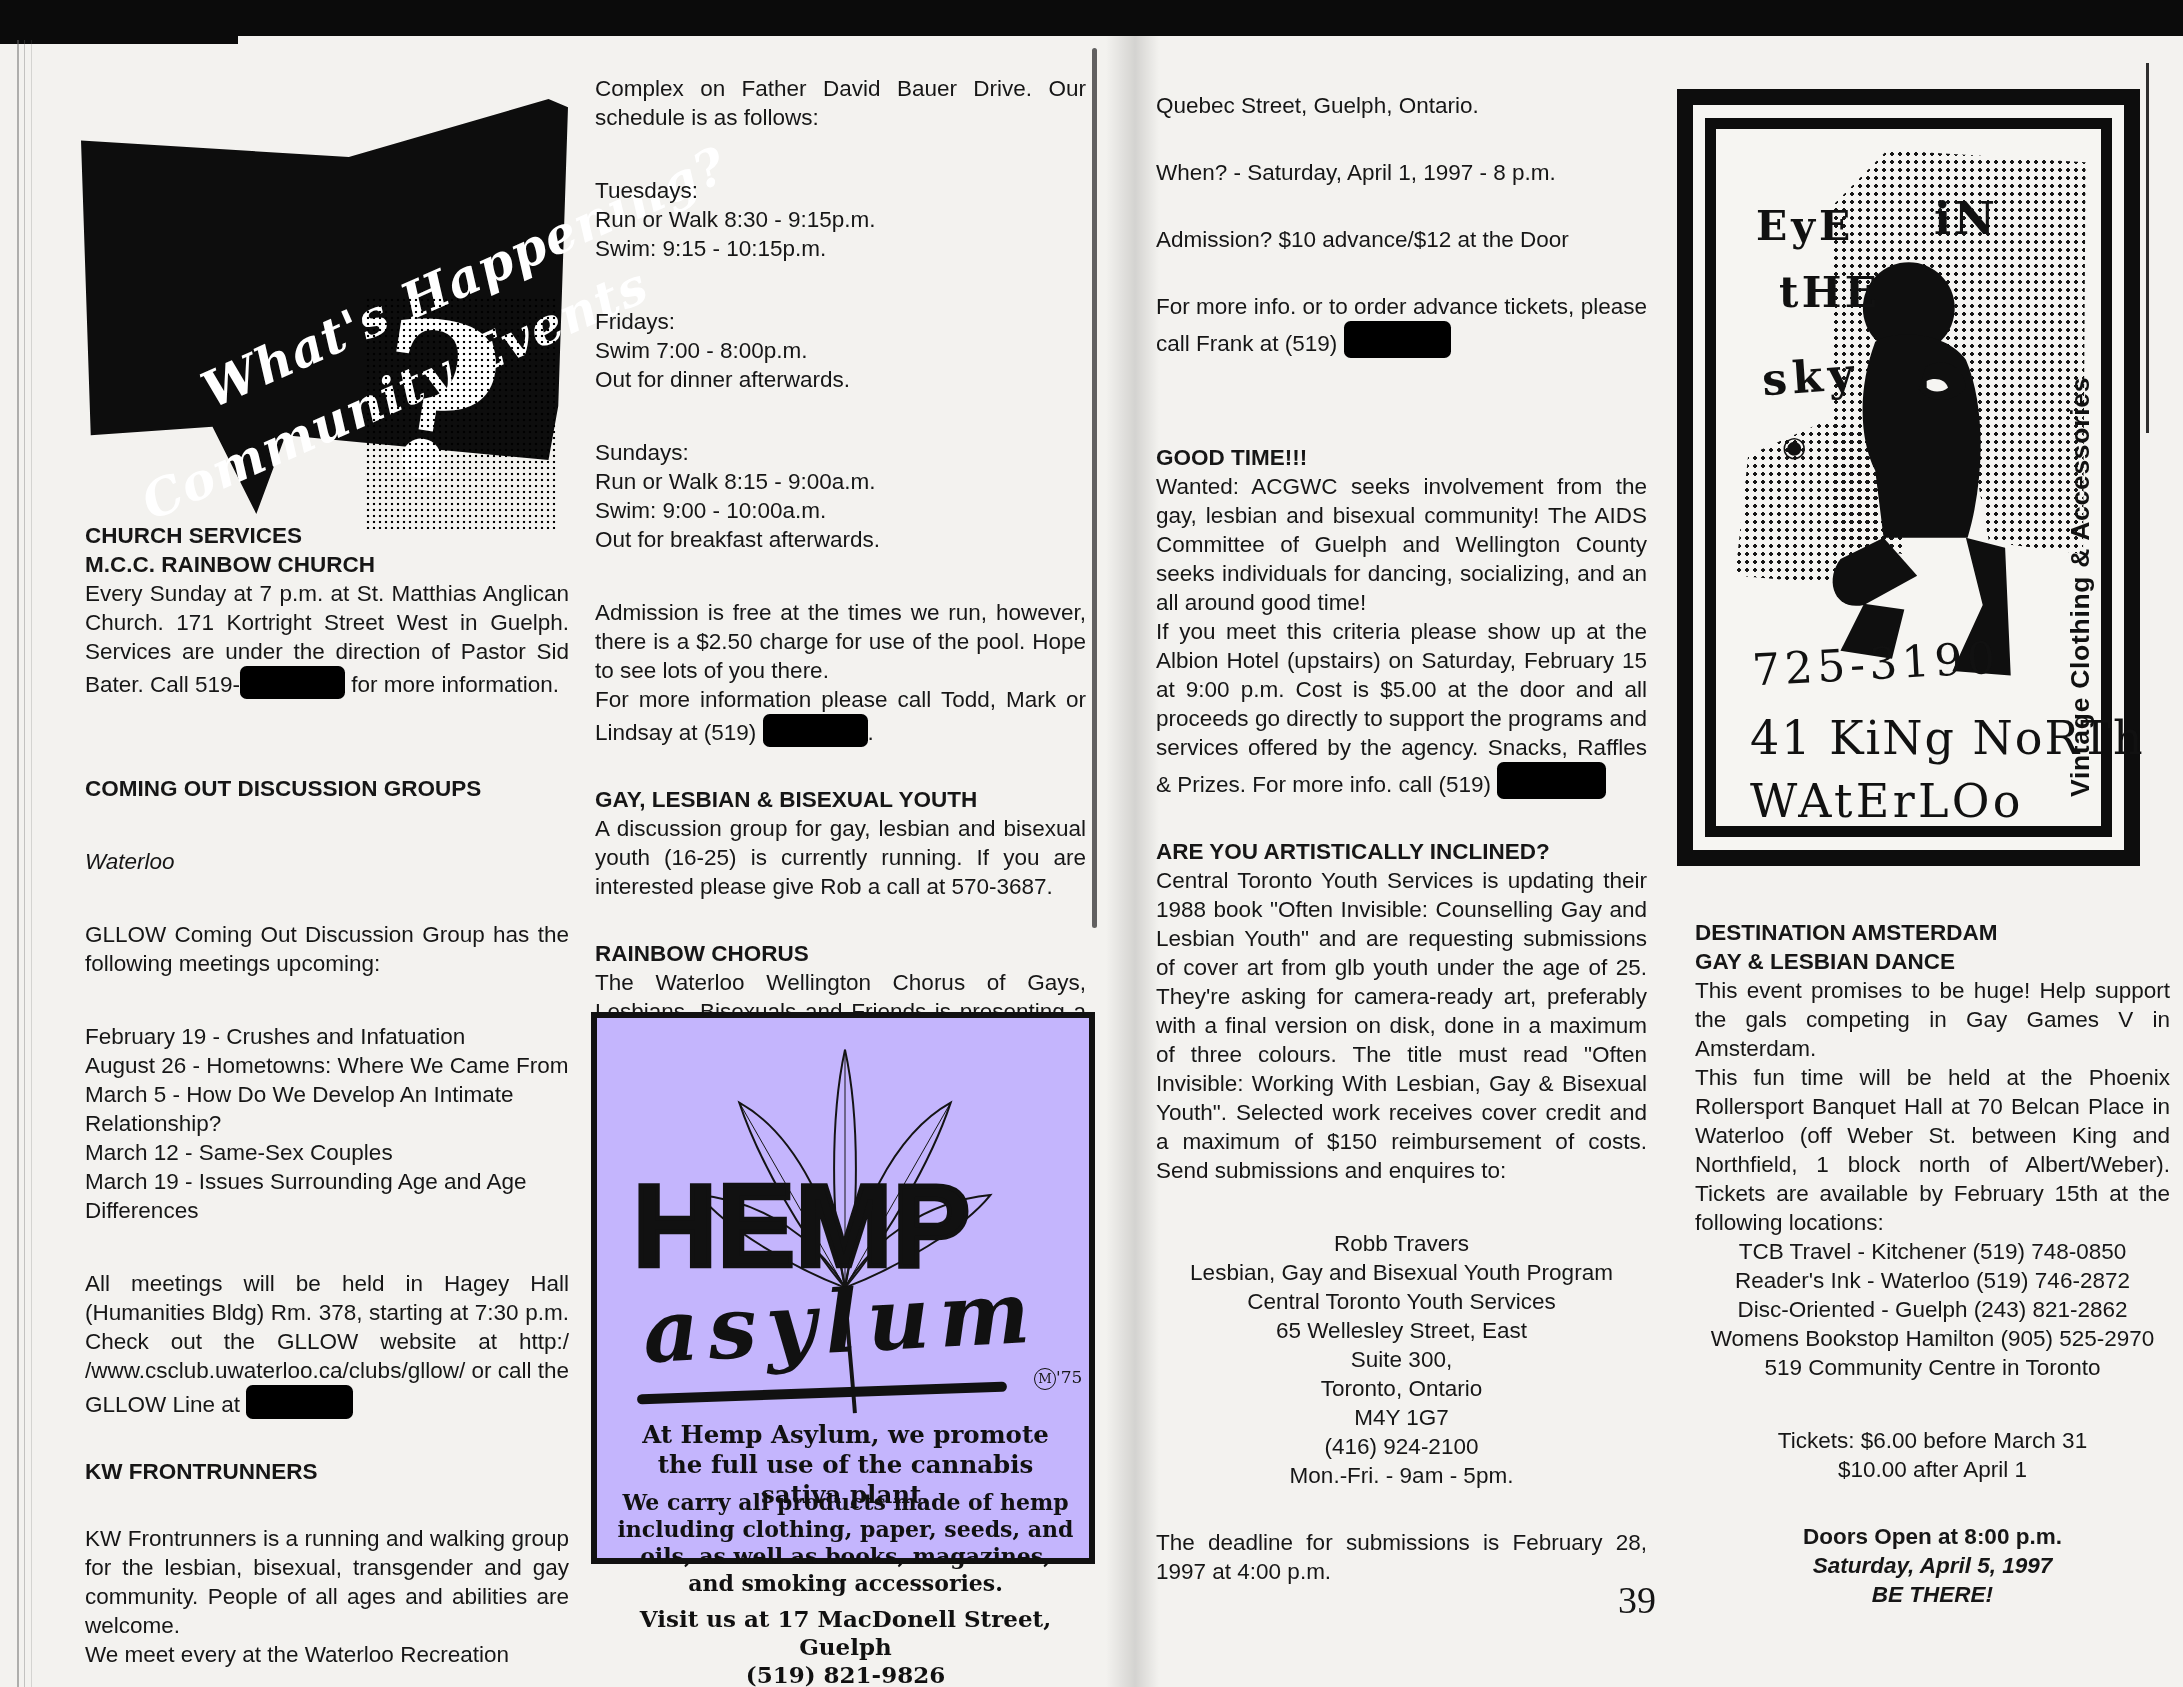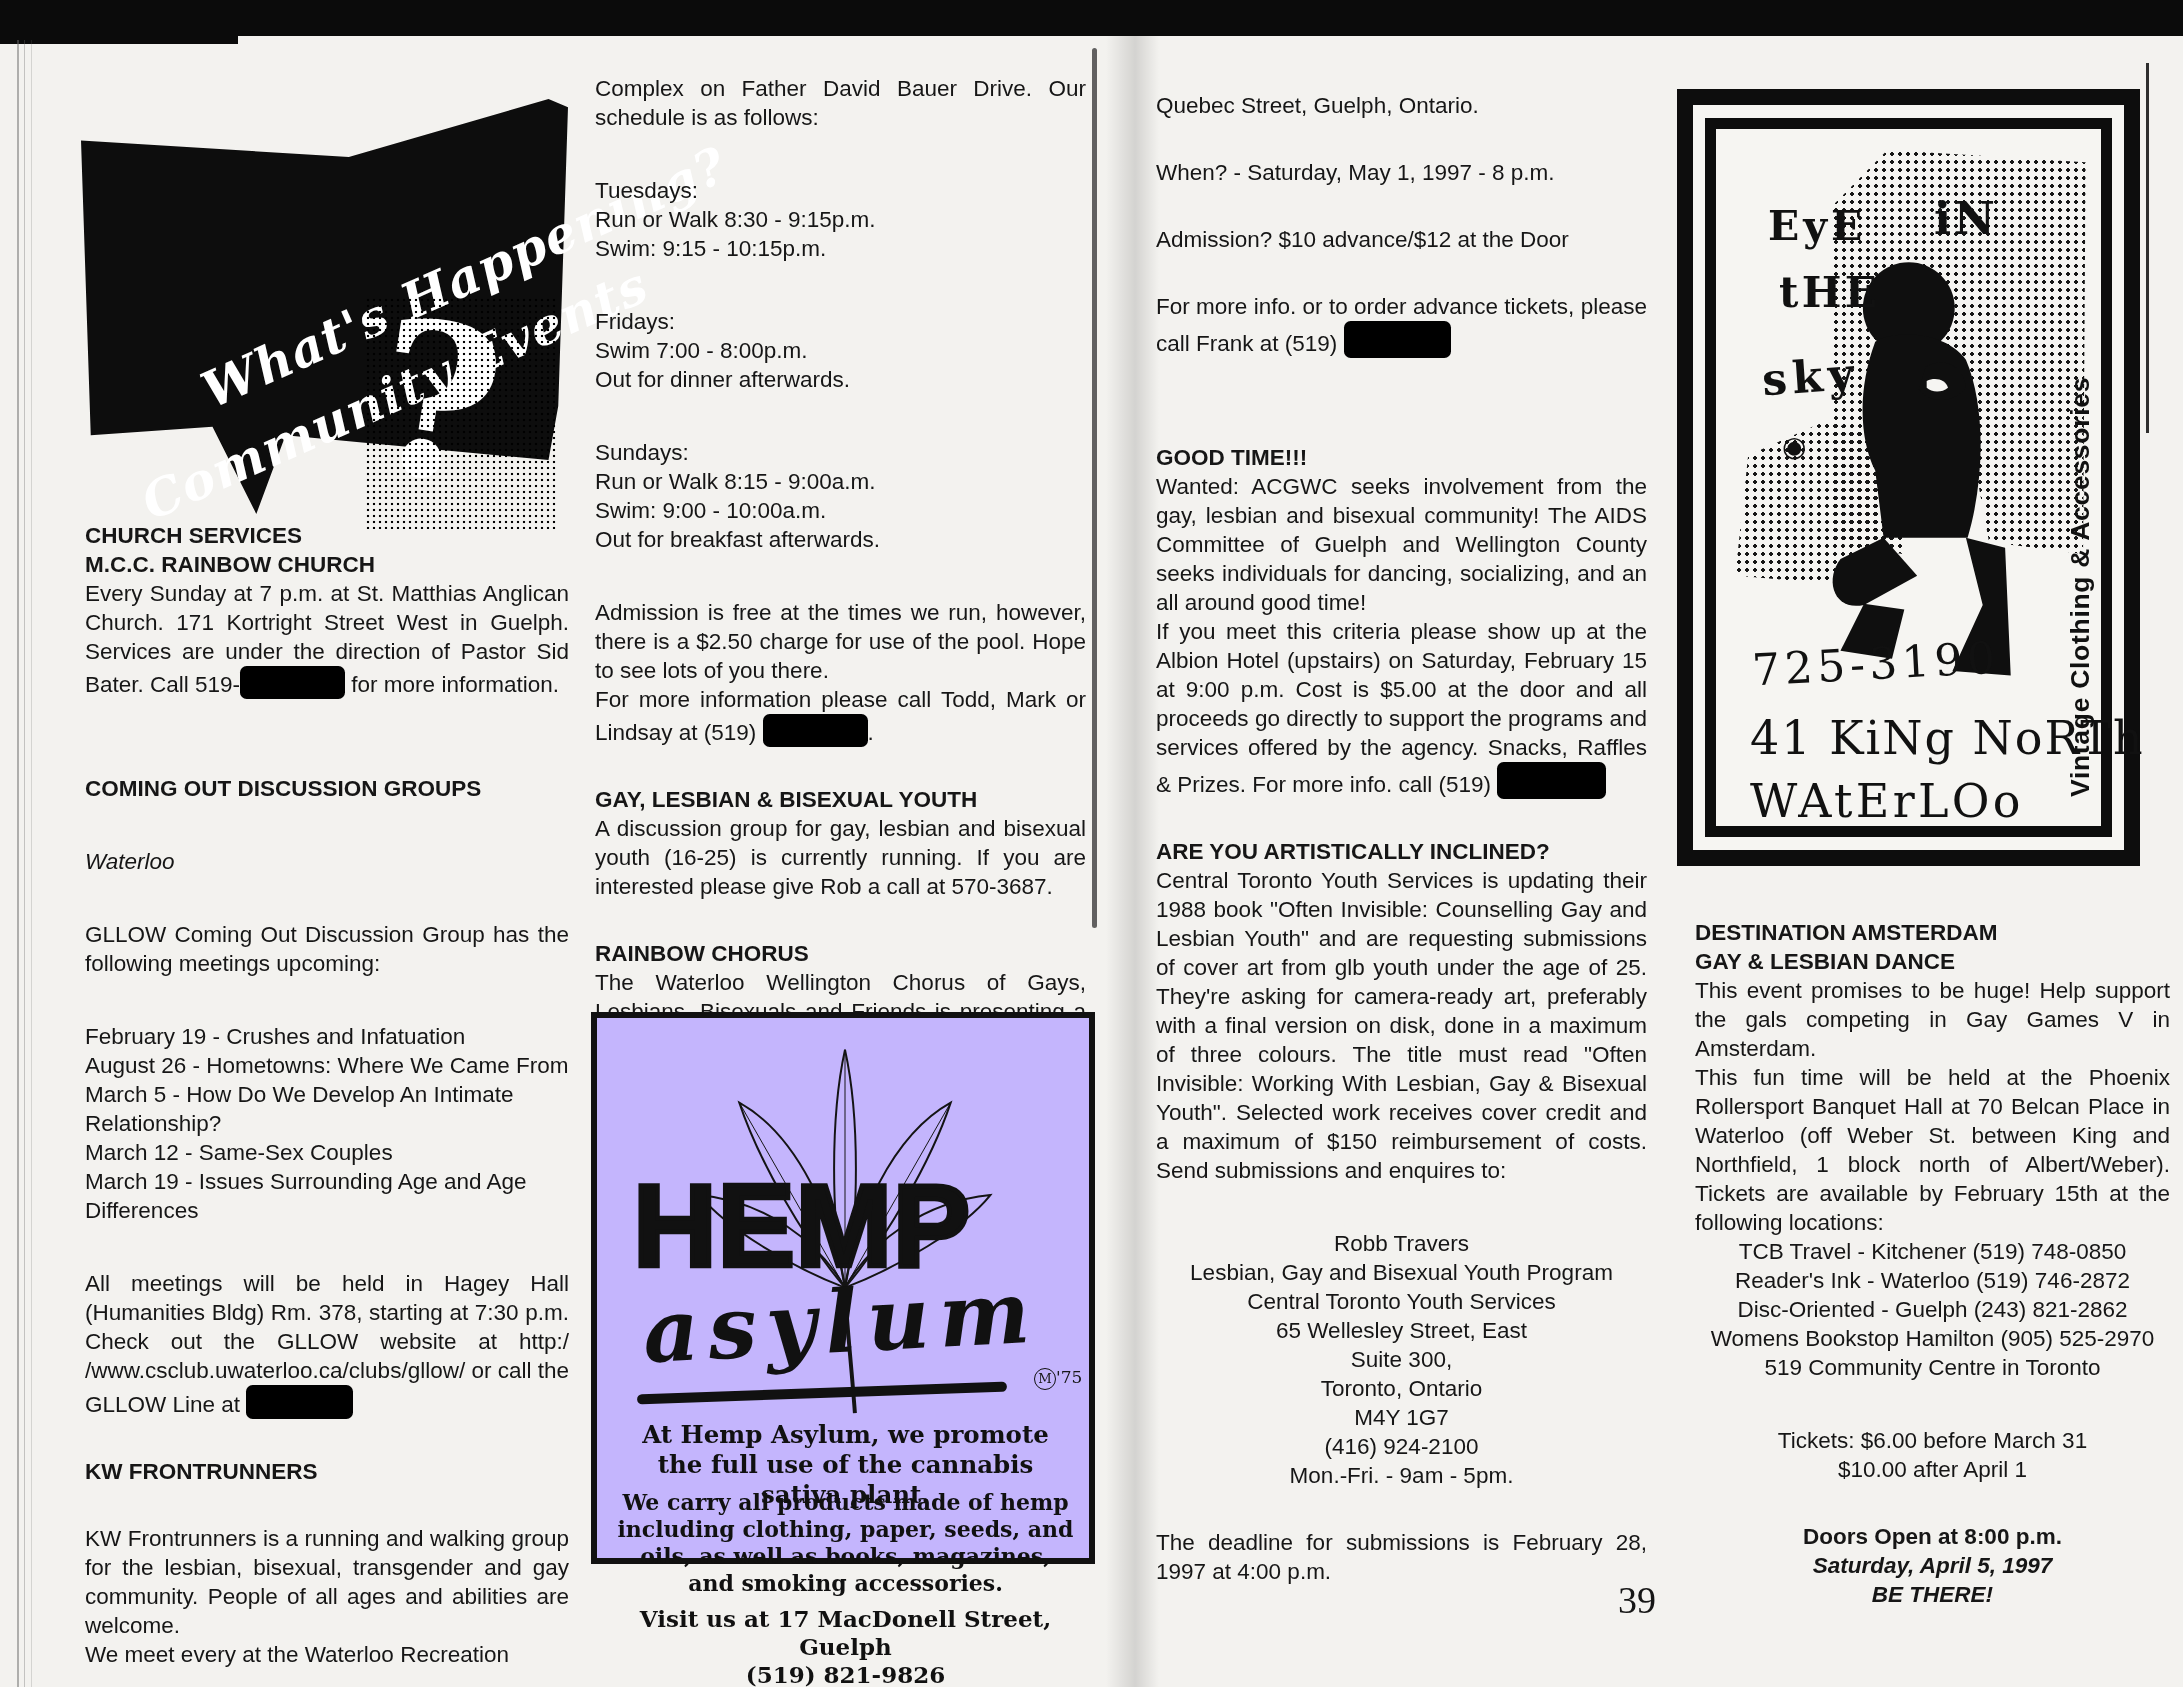--- a/index.html
+++ b/index.html
@@ -71,21 +71,21 @@
     border:16px solid #0d0d0d;box-sizing:border-box;}
   .eye-inner{position:absolute;left:12px;top:13.2px;right:12px;bottom:13.2px;border:11.2px solid #0d0d0d;}
   .eye-dots{position:absolute;background-image:radial-gradient(circle,#161616 1.6px,transparent 2px);
     background-size:8px 8px;}
   .eye-d1{left:30%;top:3%;width:66%;height:58%;
     clip-path:polygon(0 14%,22% 0,100% 3%,99% 100%,62% 97%,57% 80%,32% 84%,28% 100%,0 97%);}
   .eye-d2{left:5%;top:42%;width:42%;height:24%;
     clip-path:polygon(8% 20%,55% 0,100% 10%,96% 100%,0 92%);}
   .eye-fig{position:absolute;left:24%;top:5%;width:64%;height:88%;}
   .eye-w{position:absolute;font-family:"DejaVu Serif",serif;color:#111;font-weight:600;}
-  .eye-w1{left:40px;top:73px;font-size:41px;letter-spacing:4px;margin-left:12px;}
+  .eye-w1{left:40px;top:73px;font-size:41px;letter-spacing:4px;}
   .eye-w2{left:218px;top:63px;font-size:45px;letter-spacing:2.6px;}
   .eye-w3{left:63px;top:139px;font-size:42px;letter-spacing:3.3px;}
   .eye-w4{left:46px;top:222px;font-size:44px;letter-spacing:5.3px;transform:rotate(-4deg);}
   .eye-symbol{left:66px;top:301px;font-size:28px;}
   .eye-phone{position:absolute;left:36px;top:509px;font-family:"DejaVu Serif",serif;font-size:44px;
     letter-spacing:4.6px;color:#111;transform:rotate(-3deg);}
   .eye-addr{position:absolute;font-family:"DejaVu Serif",serif;color:#111;white-space:nowrap;}
   .eye-addr1{left:34px;top:582px;font-size:46px;letter-spacing:2px;}
   .eye-addr2{left:34px;top:645px;font-size:46px;letter-spacing:3.3px;}
   .eye-side{position:absolute;right:5.3px;top:245px;height:423px;writing-mode:vertical-rl;
@@ -183,21 +183,21 @@
   <div class="hemp-logo2">asylum</div>
   <div class="hemp-underline"></div>
   <div class="hemp-sig"><span class="sig-circle">M</span><span>'75</span></div>
   <p class="hemp-p hemp-p1"><span>At </span><span>Hemp Asylum</span><span>, we promote the full use of the </span><span>cannabis sativa</span><span> plant.</span></p>
   <p class="hemp-p hemp-p2">We carry all products made of hemp including clothing, paper, seeds, and oils, as well as books, magazines, and smoking accessories.</p>
   <p class="hemp-p hemp-p3"><span>Visit us at 17 MacDonell Street, Guelph</span><br><span>(519) 821-9826</span></p>
 </div>
 
 <div class="col" style="left:1156px;top:91px;width:491px;">
   <p>Quebec Street, Guelph, Ontario.</p>
-  <p class="mt2">When?  - Saturday, May 1, 1997 - 8 p.m.</p>
+  <p class="mt2">When?  - Saturday, April 1, 1997 - 8 p.m.</p>
   <p class="mt2">Admission?  $10 advance/$12 at the Door</p>
   <p class="j mt2"><span>For more info. or to order advance tickets, please call Frank at (519) </span><span class="redact rD"></span></p>
 
   <div class="h mt4">GOOD TIME!!!</div>
   <p class="j">Wanted: ACGWC seeks involvement from the gay, lesbian and bisexual community!  The AIDS Committee of Guelph and Wellington County seeks individuals for dancing, socializing, and an all around good time!</p>
   <p class="j"><span>If you meet this criteria please show up at the Albion Hotel   (upstairs)   on   Saturday, February 15 at 9:00 p.m.  Cost is $5.00 at the door and all proceeds go directly to support the programs and services offered by the agency.  Snacks, Raffles &amp; Prizes.  For more info. call (519) </span><span class="redact rE"></span></p>
 
   <div class="h mt2">ARE YOU ARTISTICALLY INCLINED?</div>
   <p class="j">Central Toronto Youth Services is updating their 1988 book "Often Invisible: Counselling Gay and Lesbian Youth" and are requesting submissions of cover art from glb youth under the age of 25.  They're asking for camera-ready art, preferably with a final version on disk, done in a maximum of three colours. The title must read "Often Invisible: Working With Lesbian, Gay &amp; Bisexual Youth".  Selected work receives cover credit and a maximum of $150 reimbursement of costs.  Send submissions and enquires to:</p>
 

